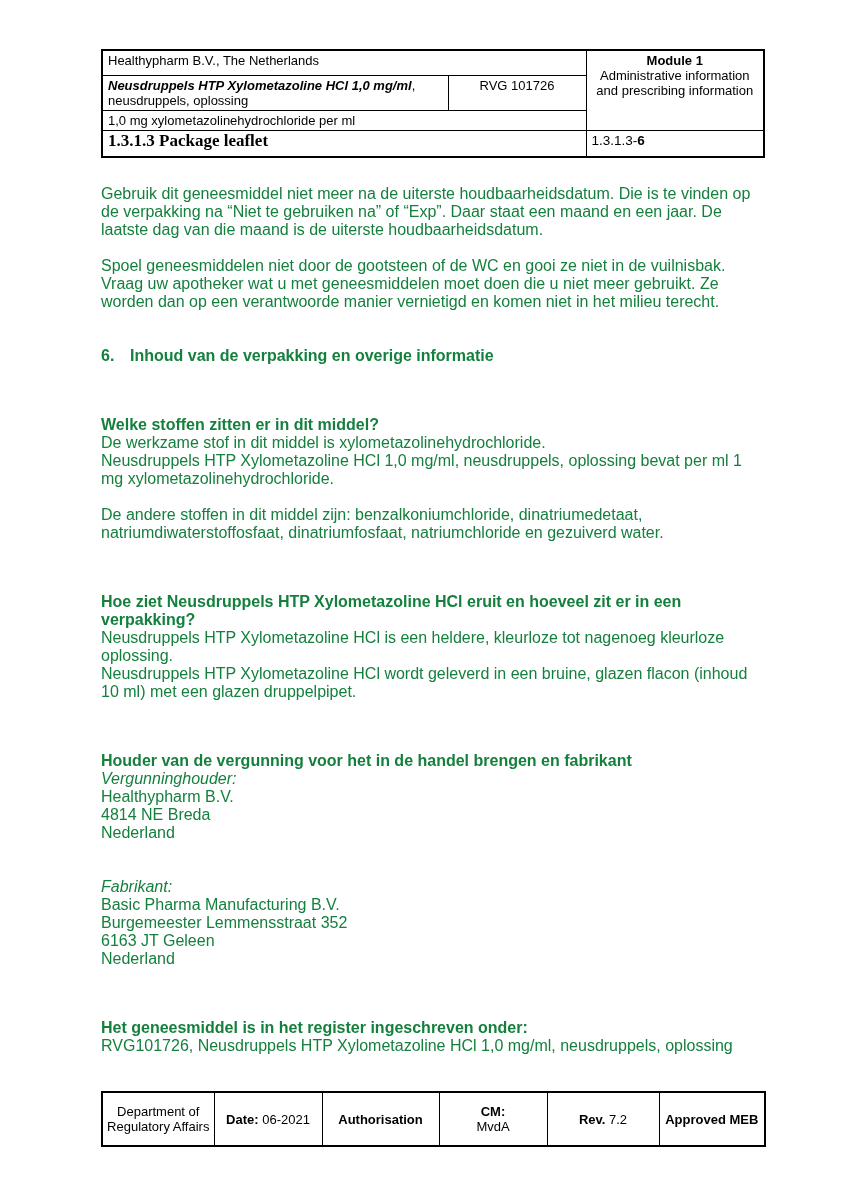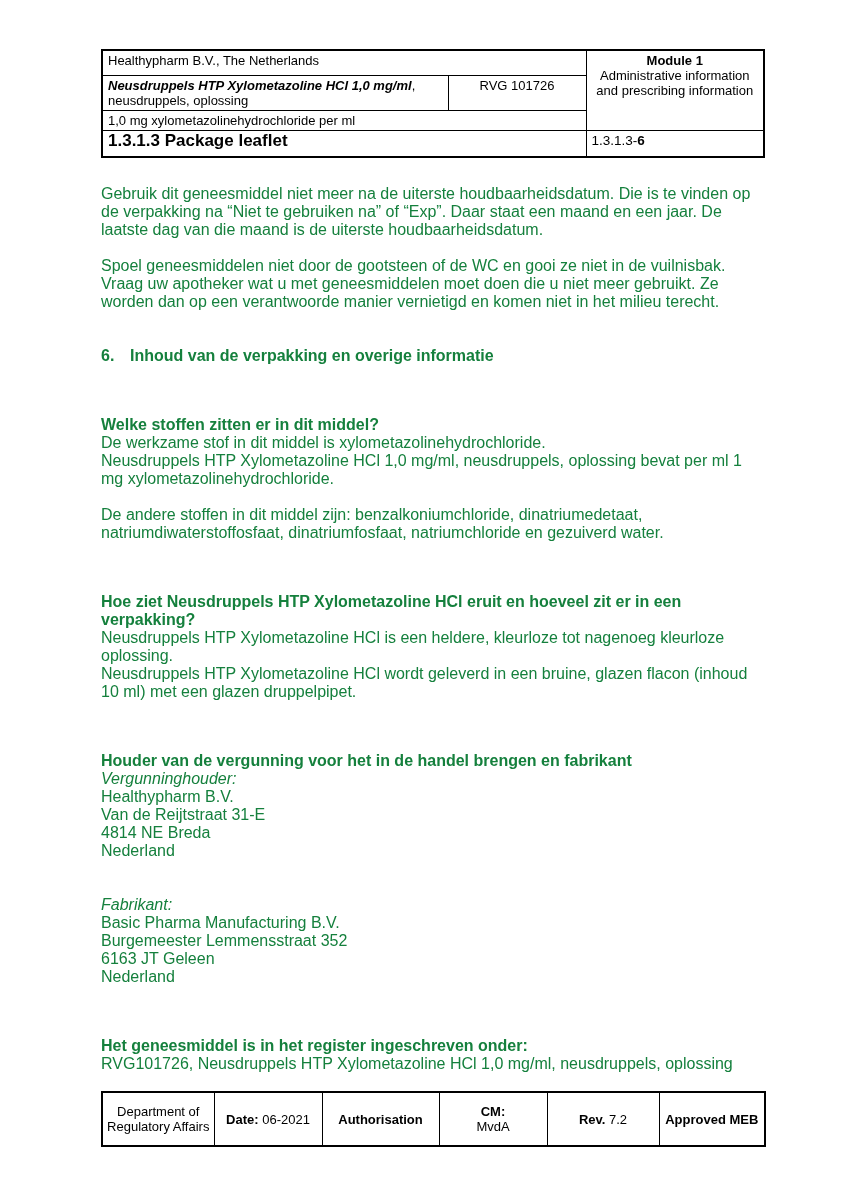--- a/index.html
+++ b/index.html
@@ -37,20 +37,21 @@
   .product-name { font-weight: bold; font-style: italic; margin-top: 12px; }
   td.h-rvg { text-align: center; padding-top: 3px; }
   td.h-strength { height: 20px; vertical-align: middle; }
   td.h-leaflet {
     height: 27px;
     background: #c4c4c4;
     font-size: 17px;
     font-weight: bold;
     vertical-align: middle;
     padding-left: 5px;
+    font-family: Liberation Serif, serif;
   }
   td.h-module {
     text-align: center;
     vertical-align: middle;
   }
   .module-title { font-weight: bold; }
   td.h-pageref {
     text-align: left;
     vertical-align: middle;
     font-size: 13.5px;
@@ -164,21 +165,20 @@
       <div class="blk blk-gap"></div>
       <div class="blk blk-normal">De andere stoffen in dit middel zijn: benzalkoniumchloride, dinatriumedetaat, natriumdiwaterstoffosfaat, dinatriumfosfaat, natriumchloride en gezuiverd water.</div>
       <div class="blk blk-gap"></div>
       <div class="blk blk-bold">Hoe ziet Neusdruppels HTP Xylometazoline HCl eruit en hoeveel zit er in een verpakking?</div>
       <div class="blk blk-normal">Neusdruppels HTP Xylometazoline HCl is een heldere, kleurloze tot nagenoeg kleurloze oplossing.</div>
       <div class="blk blk-normal">Neusdruppels HTP Xylometazoline HCl wordt geleverd in een bruine, glazen flacon (inhoud 10 ml) met een glazen druppelpipet.</div>
       <div class="blk blk-gap"></div>
       <div class="blk blk-bold">Houder van de vergunning voor het in de handel brengen en fabrikant</div>
       <div class="blk blk-italic">Vergunninghouder:</div>
       <div class="blk blk-normal">Healthypharm B.V.</div>
-      <div class="blk blk-normal">Van de Reijtstraat 31-E</div>
       <div class="blk blk-normal">4814 NE Breda</div>
       <div class="blk blk-normal">Nederland</div>
       <div class="blk blk-gap"></div>
       <div class="blk blk-gap"></div>
       <div class="blk blk-italic">Fabrikant:</div>
       <div class="blk blk-normal">Basic Pharma Manufacturing B.V.</div>
       <div class="blk blk-normal">Burgemeester Lemmensstraat 352</div>
       <div class="blk blk-normal">6163 JT Geleen</div>
       <div class="blk blk-normal">Nederland</div>
       <div class="blk blk-gap"></div>

